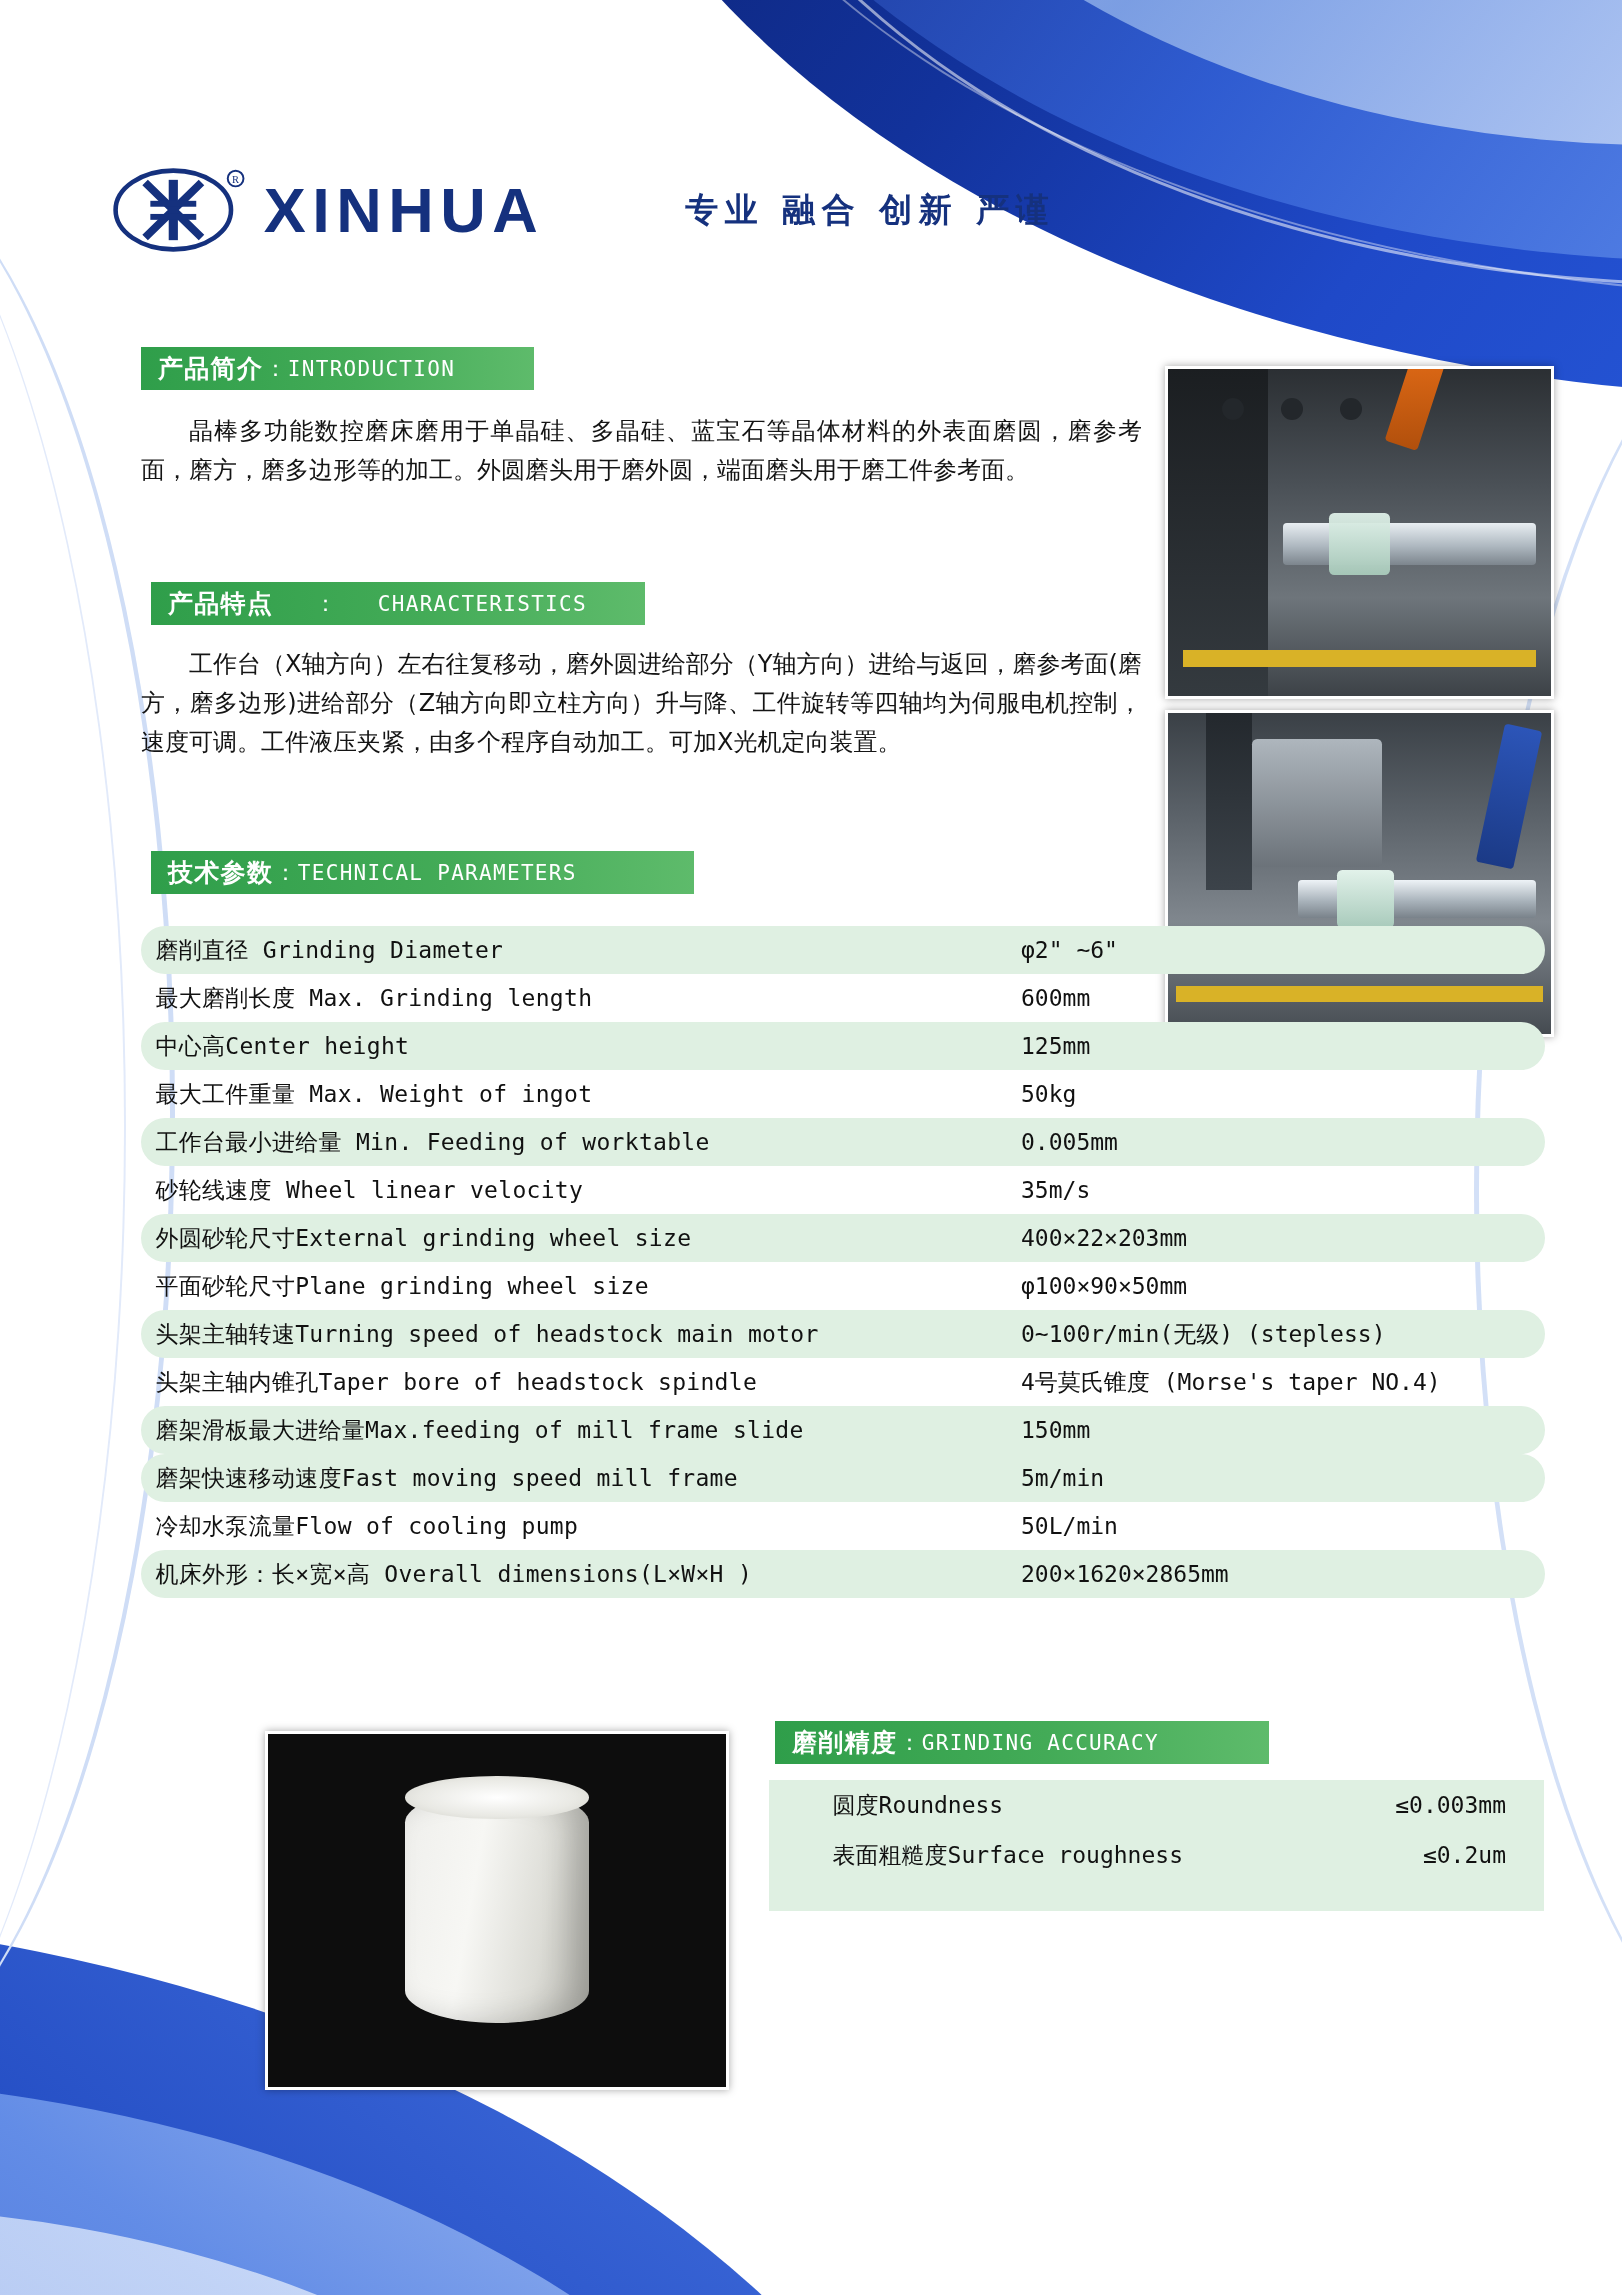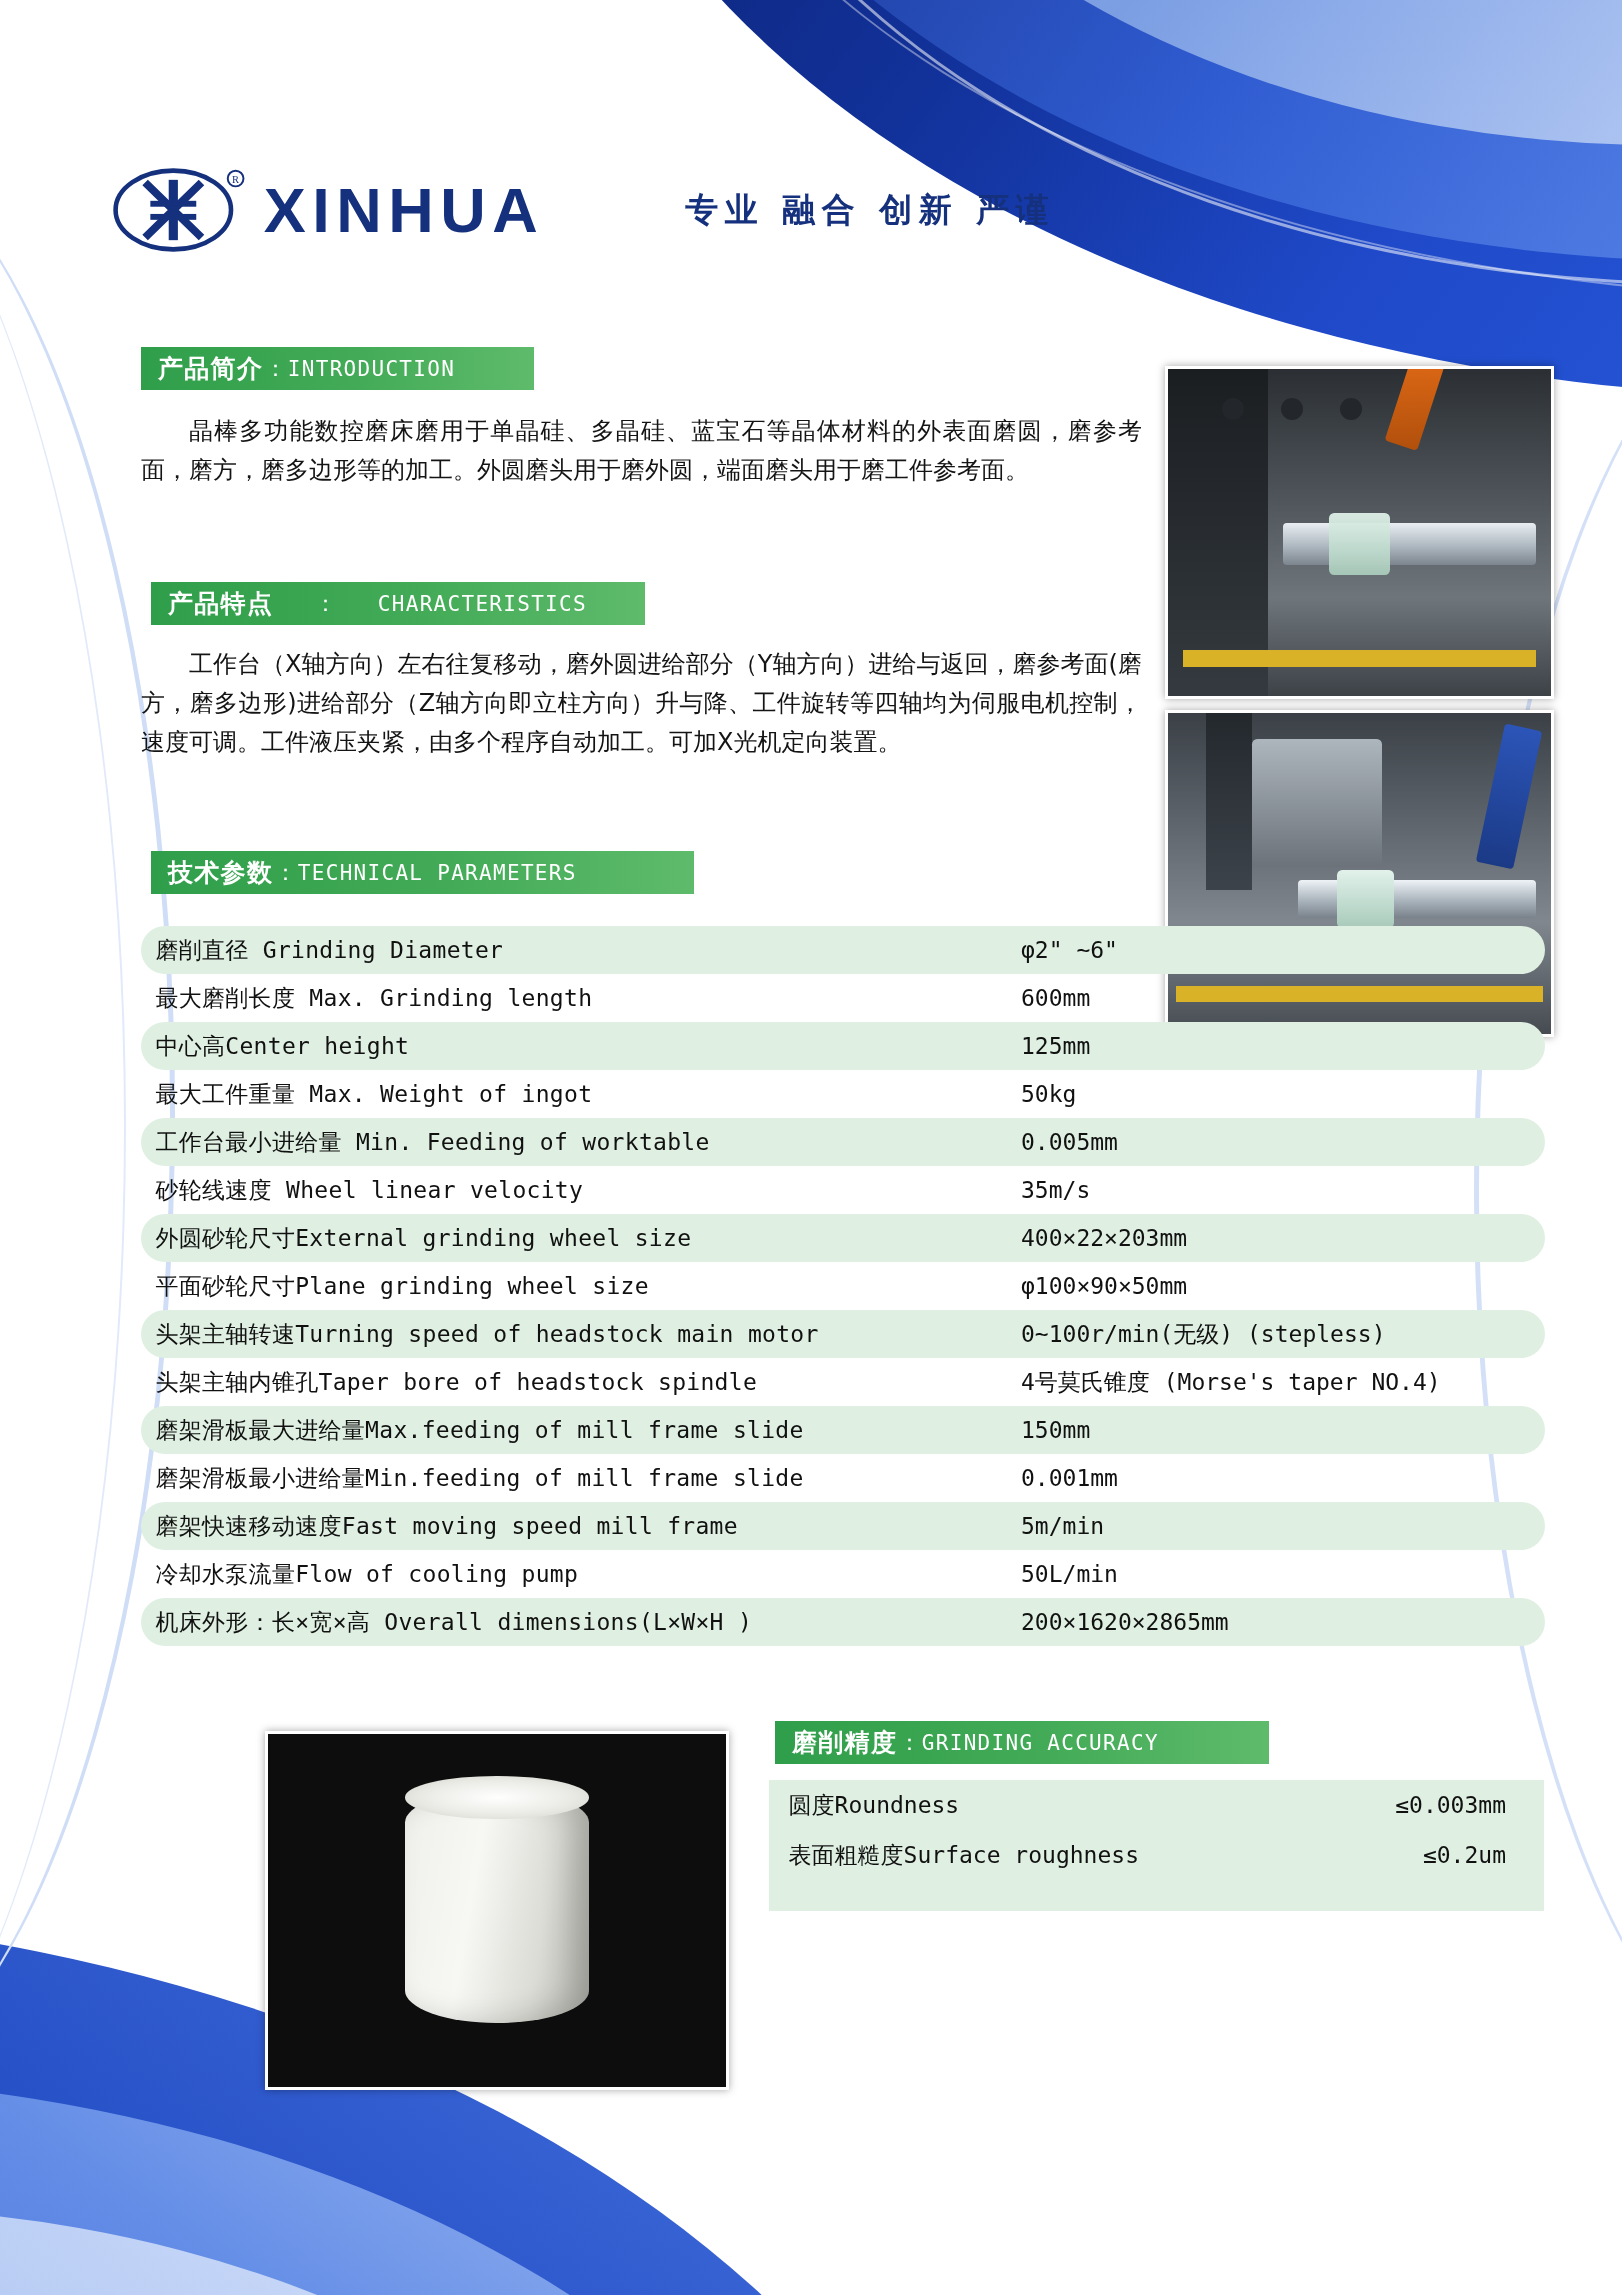--- a/index.html
+++ b/index.html
@@ -298,20 +298,21 @@
     width: 775px;
     height: 131px;
     background: #dff0e2;
   }
   .acc-row {
     position: relative;
     height: 50px;
     display: flex;
     align-items: center;
     padding-left: 19.6px;
+    margin-left: 44px;
   }
   .acc-row .label {
     font-family: "DejaVu Sans Mono", monospace;
     font-size: 23px;
     color: #111;
     white-space: nowrap;
   }
   .acc-row .value {
     position: absolute;
     right: 38px;
@@ -445,24 +446,20 @@
       <span class="value">0~100r/min(无级) (stepless)</span>
     </div>
     <div class="prow">
       <span class="label">头架主轴内锥孔Taper bore of headstock spindle</span>
       <span class="value">4号莫氏锥度 (Morse's taper NO.4)</span>
     </div>
     <div class="prow alt">
       <span class="label">磨架滑板最大进给量Max.feeding of mill frame slide</span>
       <span class="value">150mm</span>
     </div>
-    <div class="prow">
-      <span class="label">磨架滑板最小进给量Min.feeding of mill frame slide</span>
-      <span class="value">0.001mm</span>
-    </div>
     <div class="prow alt">
       <span class="label">磨架快速移动速度Fast moving speed mill frame</span>
       <span class="value">5m/min</span>
     </div>
     <div class="prow">
       <span class="label">冷却水泵流量Flow of cooling pump</span>
       <span class="value">50L/min</span>
     </div>
     <div class="prow alt">
       <span class="label">机床外形：长×宽×高 Overall dimensions(L×W×H )</span>

